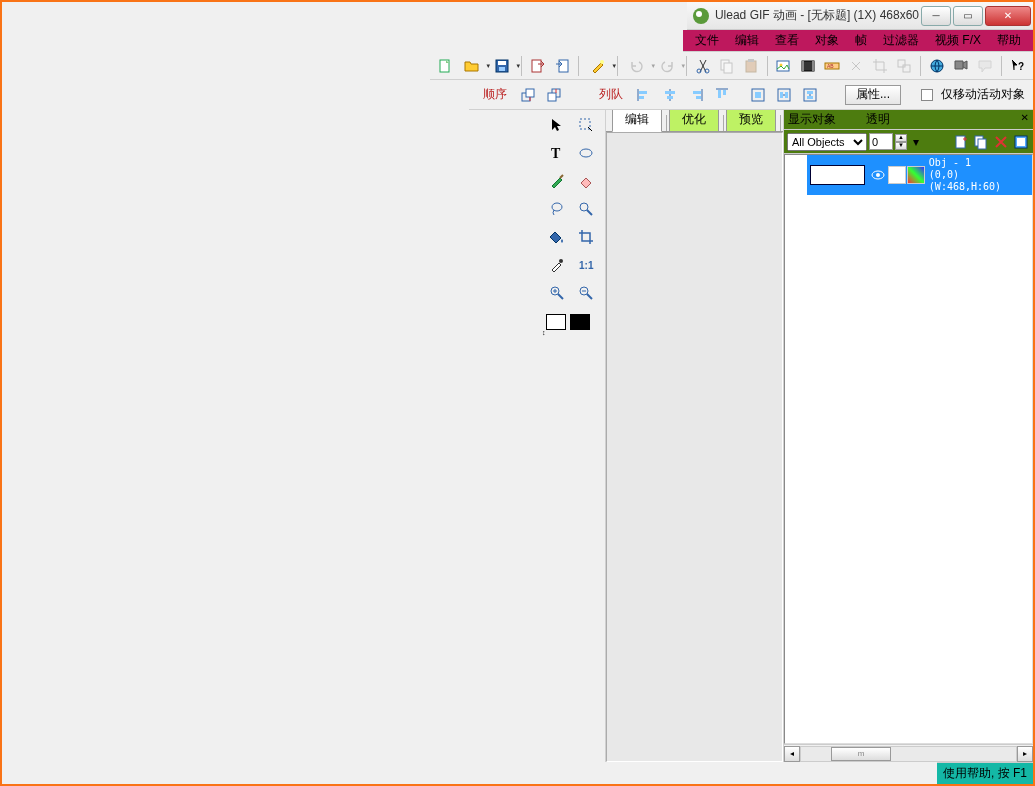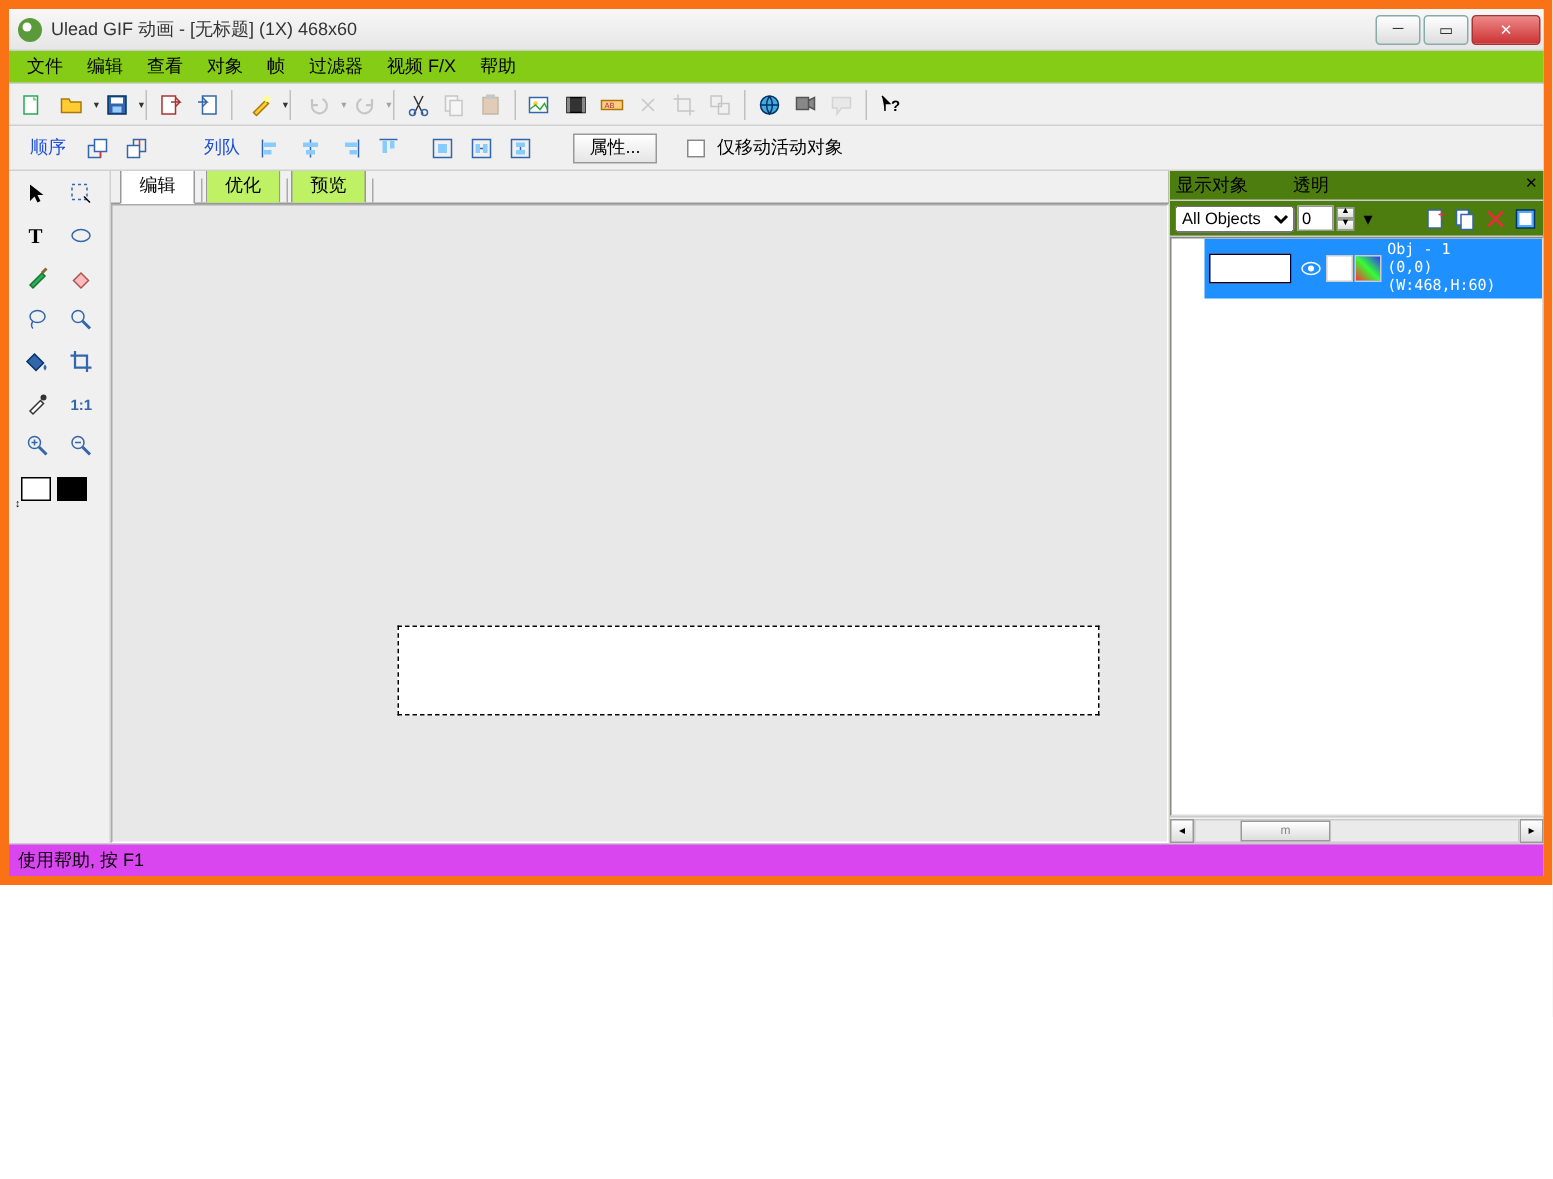--- a/index.html
+++ b/index.html
@@ -1,40 +1,40 @@
 <!DOCTYPE html>
 <html><head>
 <meta charset="utf-8">
 <style>
 * { margin: 0; padding: 0; box-sizing: border-box; }
 body { font-family: "Microsoft YaHei", "SimSun", Arial, sans-serif; font-size: 12px; background: #fff; overflow: hidden; width: 1035px; height: 786px; }
 
-.window { width: 1035px; height: 590px; display: flex; flex-direction: column; border: 6px solid #f97316; background: #f0f0f0; }
+.window { width: 1035px; height: 786px; display: flex; flex-direction: column; border: 2px solid #f97316; background: #f0f0f0; align-items: flex-end; }
 
 
 .titlebar { height: 28px; background: linear-gradient(#f8f8f8, #e6e6e6); display: flex; align-items: center; padding: 0 2px 0 6px; border-bottom: 1px solid #ccc; }
 .titlebar .app-icon { width: 16px; height: 16px; margin-right: 6px; background: #5a9a3a; border-radius: 50%; position: relative; }
 .titlebar .app-icon::after { content:""; position:absolute; width:6px; height:6px; background:#fff; border-radius:50%; top:3px; left:3px; }
 .titlebar .title { flex: 1; color: #333; }
 .win-controls { display: flex; }
 .win-btn { width: 30px; height: 20px; margin-left: 2px; border: 1px solid #8aa; background: linear-gradient(#fff, #ddd); display:flex; align-items:center; justify-content:center; font-size:10px; color:#333; border-radius:3px; }
 .win-btn.close { background: linear-gradient(#e88, #c33); color:#fff; border-color:#a33; width:46px; }
 .win-btn.max { background: linear-gradient(#fff,#ddd); }
 
 
-.menubar { height: 22px; background: #84cc16; display: flex; align-items: center; padding: 0 4px; border-bottom: 1px solid #d0d0d0; }
+.menubar { height: 22px; background: #be185d; display: flex; align-items: center; padding: 0 4px; border-bottom: 1px solid #d0d0d0; }
 .menu-item { padding: 2px 8px; cursor: default; }
 
 
 .toolbar { height: 28px; background: #f0f0f0; border-bottom: 1px solid #d0d0d0; display:flex; align-items:center; padding: 0 4px; gap:2px; }
 .tbtn { width: 22px; height: 22px; display:inline-flex; align-items:center; justify-content:center; border:1px solid transparent; position:relative; }
 .tbtn.disabled { opacity: 0.4; }
 .tbtn .dd { position:absolute; right:-5px; top:50%; transform:translateY(-50%); font-size:7px; color:#333; }
 .tsep { width:1px; height:20px; background:#c0c0c0; margin:0 3px; }
-.tbar-label { margin: 0 6px; color:#1d4ed8;font-family:Liberation Mono, monospace; }
+.tbar-label { margin: 0 6px; color:#b91c1c;font-family:Liberation Mono, monospace; }
 
 
 .toolbar2 { height: 30px; background:#f0f0f0; border-bottom:1px solid #d0d0d0; display:flex; align-items:center; padding:0 8px; gap:4px; }
 .prop-btn { height: 20px; padding:0 10px; border:1px solid #999; background:linear-gradient(#fff,#e5e5e5); font-size:12px; display:flex; align-items:center; }
 .chk { width:12px; height:12px; border:1px solid #888; background:#fff; display:inline-block; margin-right:4px; }
 
 
 .main { flex:1; display:flex; overflow:hidden; }
 
 
@@ -71,21 +71,21 @@
 .obj-icons { display:flex; gap:1px; }
 .obj-ico { width:18px; height:18px; background:#fff; border:1px solid #ccc; display:flex; align-items:center; justify-content:center; font-size:10px; }
 .obj-ico.eye { background:#1e90ff; color:#fff; border-color:#1e90ff; }
 .obj-text { color:#fff; font-size:10px; font-family:monospace; line-height:1.2; }
 .rp-scroll { height:18px; background:#f0f0f0; border-top:1px solid #ccc; display:flex; align-items:center; }
 .scr-btn { width:16px; height:16px; border:1px solid #999; background:linear-gradient(#fff,#ddd); text-align:center; font-size:8px; line-height:14px; }
 .scr-track { flex:1; height:16px; background:#eaeaea; border:1px solid #ccc; position:relative; }
 .scr-thumb { position:absolute; left:30px; width:60px; height:14px; background:linear-gradient(#fff,#ddd); border:1px solid #999; top:0; display:flex; align-items:center; justify-content:center; font-size:8px; color:#888; }
 
 
-.statusbar { height:22px; background:#d946ef; border-top:1px solid #ccc; display:flex; align-items:center; padding:0 6px; font-size:12px; }
+.statusbar { height:22px; background:#14b8a6; border-top:1px solid #ccc; display:flex; align-items:center; padding:0 6px; font-size:12px; }
 
 svg { width:16px; height:16px; }
 </style>
 </head>
 <body>
 
 <div class="window">
 
   <div class="titlebar">
     <div class="app-icon"></div>

